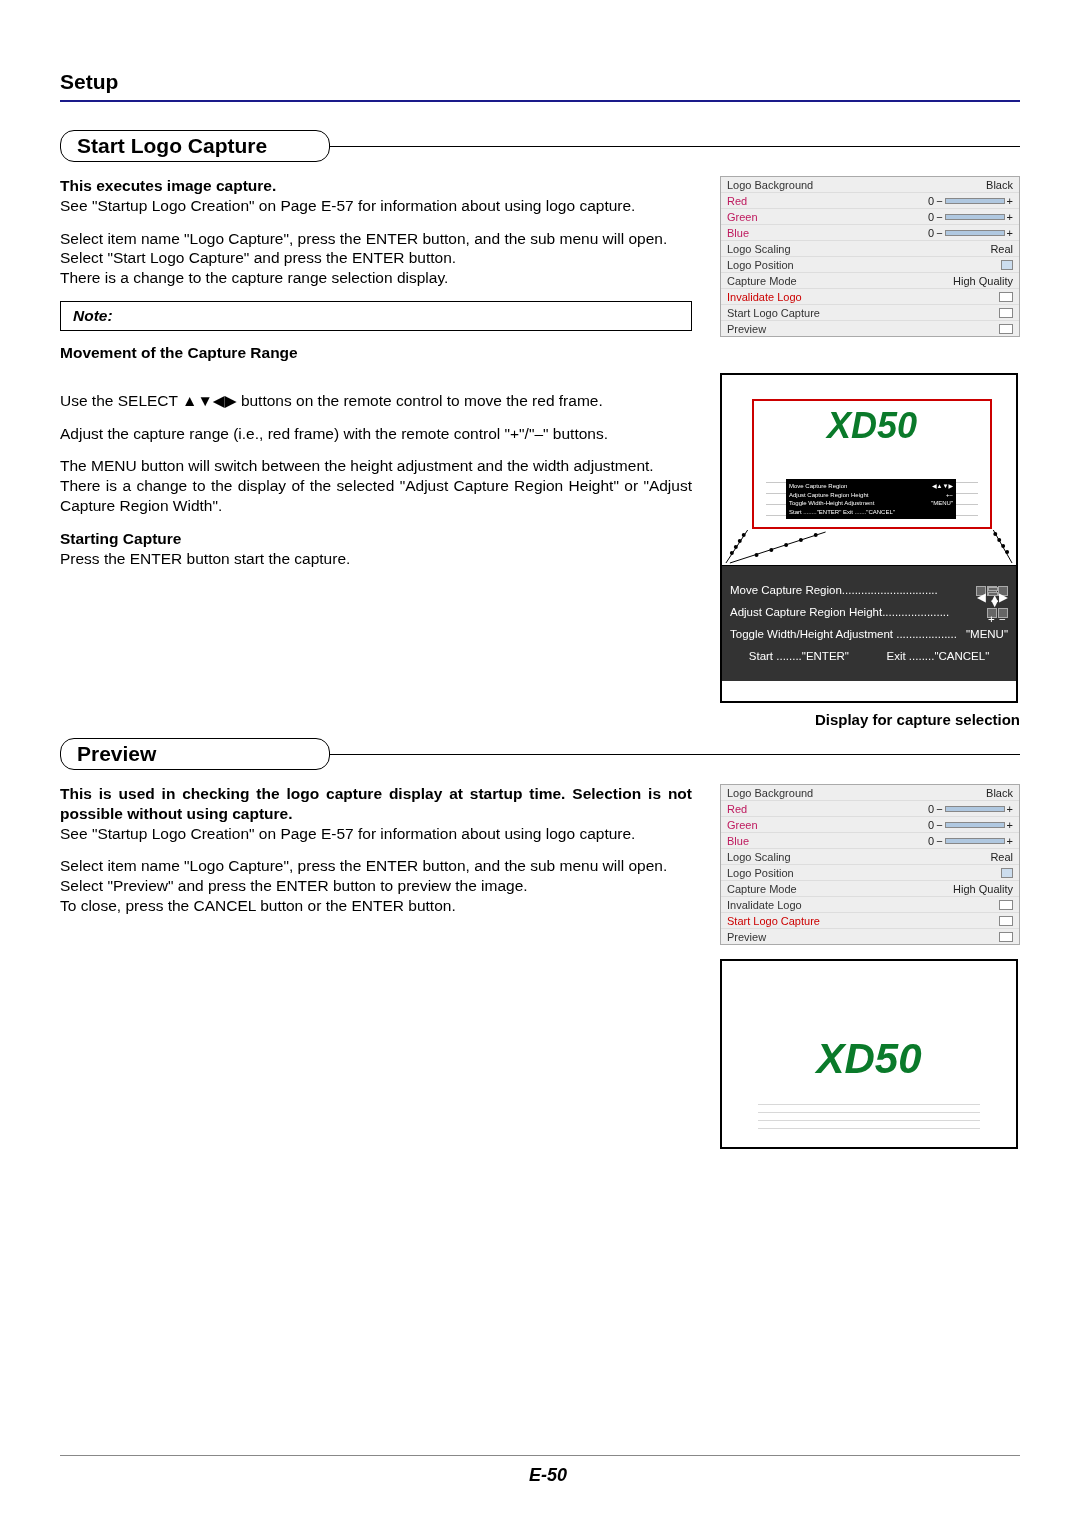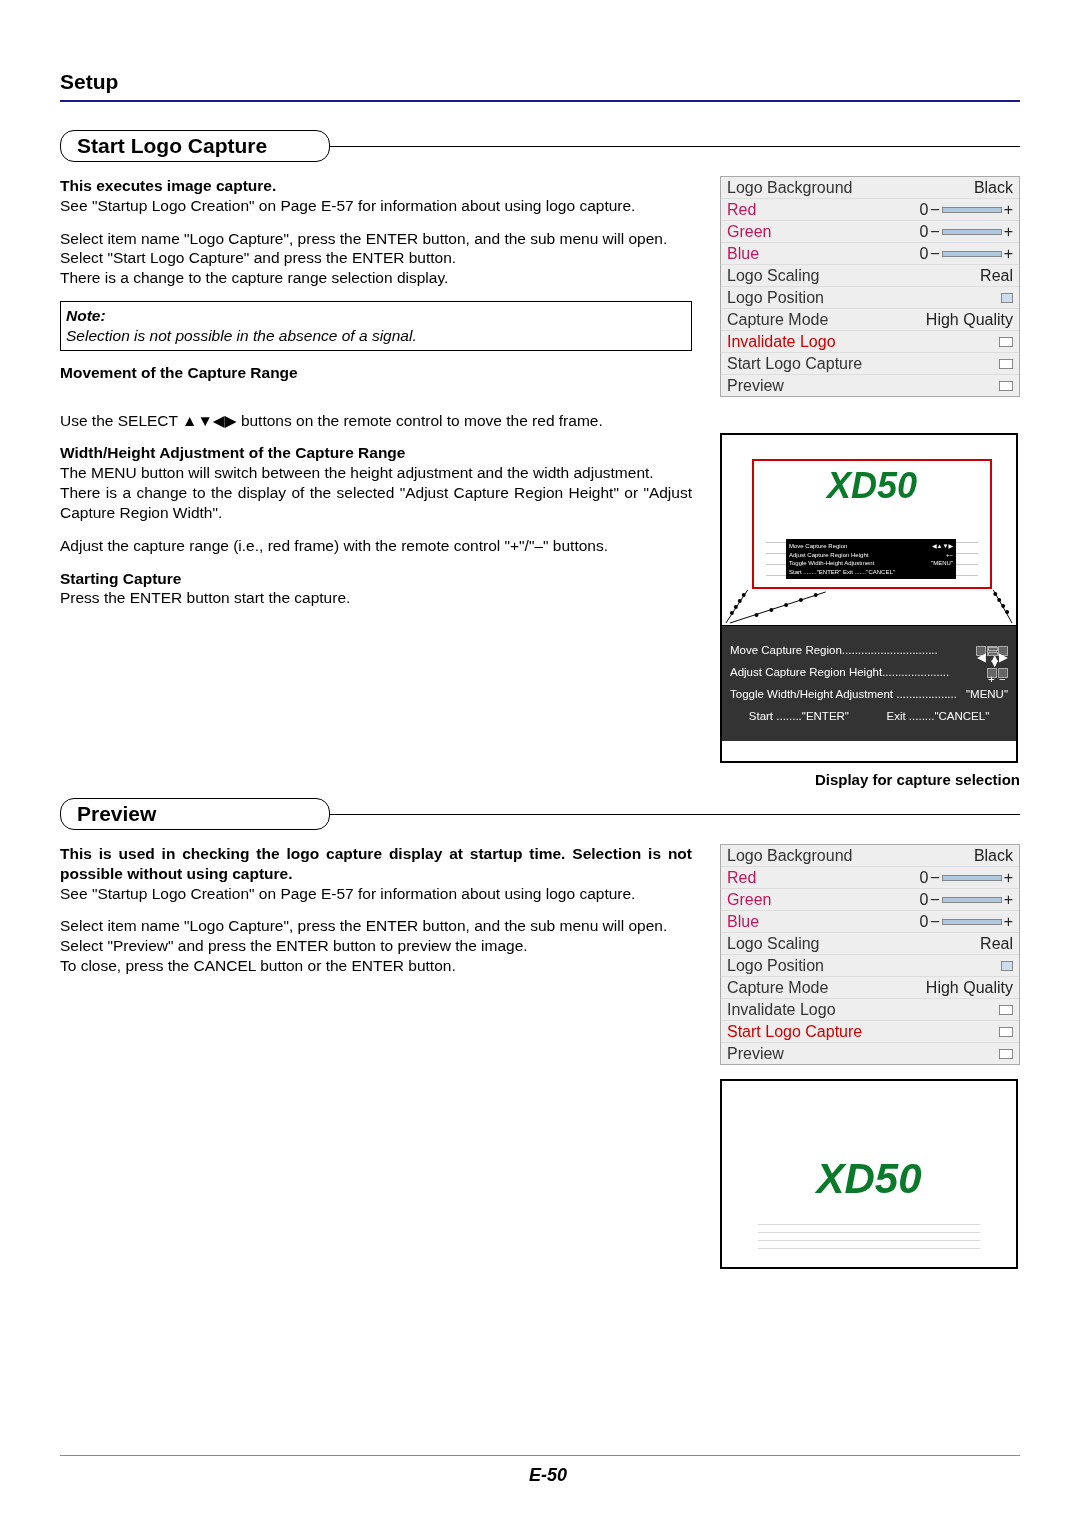--- a/index.html
+++ b/index.html
@@ -7,26 +7,26 @@
   .top-header { font-weight: bold; font-size: 21px; margin-bottom: 6px; }
   .blue-hr { height: 2px; background: #1a1a8a; width: 100%; margin-bottom: 28px; }
   .section-heading { border: 1.5px solid #000; border-radius: 14px; padding: 3px 16px; font-weight: 900; font-size: 21px; display: inline-block; min-width: 270px; position: relative; background: #fff; }
   .section-row { display: flex; align-items: center; margin-bottom: 14px; }
   .section-line { flex: 1; height: 1px; background: #000; margin-left: -2px; }
   .two-col { display: flex; gap: 28px; }
   .left-col { flex: 1; font-size: 15.5px; line-height: 1.28; }
   .right-col { width: 300px; }
   .b { font-weight: bold; }
   .para { margin-bottom: 13px; text-align: justify; }
-  .note-box { border: 1px solid #000; padding: 4px 5px; margin: 10px 0 12px 0; }
+  .note-box { border: 1px solid #000; padding: 4px 12px; margin: 10px 0 12px 0; }
   .note-title { font-style: italic; font-weight: bold; }
   .note-body { font-style: italic; }
 
   
-  .menu { border: 1px solid #aaa; font-size: 16px; background: #eee; }
+  .menu { border: 1px solid #aaa; font-size: 11px; background: #eee; }
   .menu-row { display: flex; align-items: center; padding: 1.5px 6px; border-bottom: 1px solid #ddd; }
   .menu-row:last-child { border-bottom: none; }
   .menu-label { flex: 1; color: #333; }
   .menu-label.dim { color: #be185d; }
   .menu-label.red { color: #c00; }
   .menu-val { text-align: right; min-width: 80px; color: #222; display: flex; align-items: center; justify-content: flex-end; gap: 2px; }
   .slider { display: inline-block; width: 60px; height: 6px; background: #b0c8e0; border: 1px solid #888; vertical-align: middle; }
   .runicon { display: inline-block; width: 14px; height: 10px; border: 1px solid #888; background: #fff; vertical-align: middle; }
   .squareicon { display: inline-block; width: 12px; height: 10px; border: 1px solid #888; background: #cde; vertical-align: middle; }
 
@@ -70,30 +70,28 @@
   <div class="left-col">
     <div class="para"><span class="b">This executes image capture.</span><br>
       <span>See "Startup Logo Creation" on Page E-57 for information about using logo capture.</span></div>
     <div class="para">
       <span>Select item name "Logo Capture", press the ENTER button, and the sub menu will open.</span><br>
       <span>Select "Start Logo Capture" and press the ENTER button.</span><br>
       <span>There is a change to the capture range selection display.</span>
     </div>
     <div class="note-box">
       <div class="note-title">Note:</div>
-      <div class="note-body">Selection is not possible in the absence of a signal.</div>
     </div>
     <div class="b">Movement of the Capture Range</div>
     <div class="para arrows">Use the SELECT ▲▼◀▶ buttons on the remote control to move the red frame.</div>
-    <div class="b">Width/Height Adjustment of the Capture Range</div>
+    <div class="para">Adjust the capture range (i.e., red frame) with the remote control "+"/"–" buttons.</div>
     <div class="para">
       <span>The MENU button will switch between the height adjustment and the width adjustment.</span><br>
       <span>There is a change to the display of the selected "Adjust Capture Region Height" or "Adjust Capture Region Width".</span>
     </div>
-    <div class="para">Adjust the capture range (i.e., red frame) with the remote control "+"/"–" buttons.</div>
     <div class="b">Starting Capture</div>
     <div class="para">Press the ENTER button start the capture.</div>
   </div>
 
   <div class="right-col">
     <div class="menu" id="menu1">
         <div class="menu-row">
           <span class="menu-label">Logo Background</span>
           <span class="menu-val">Black</span>
         </div>

